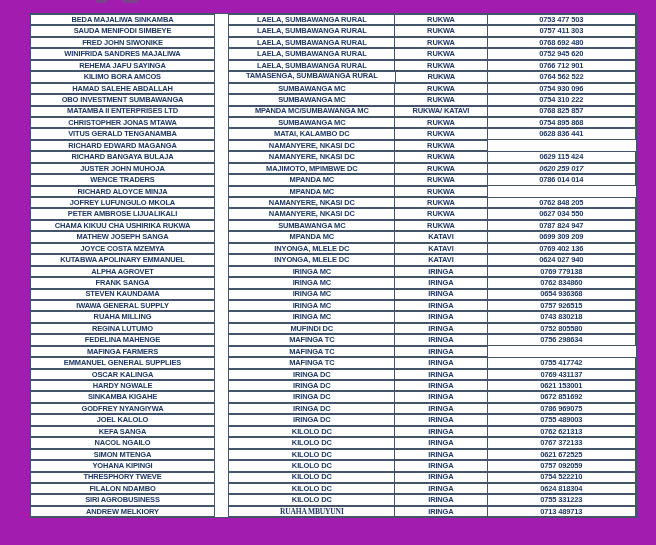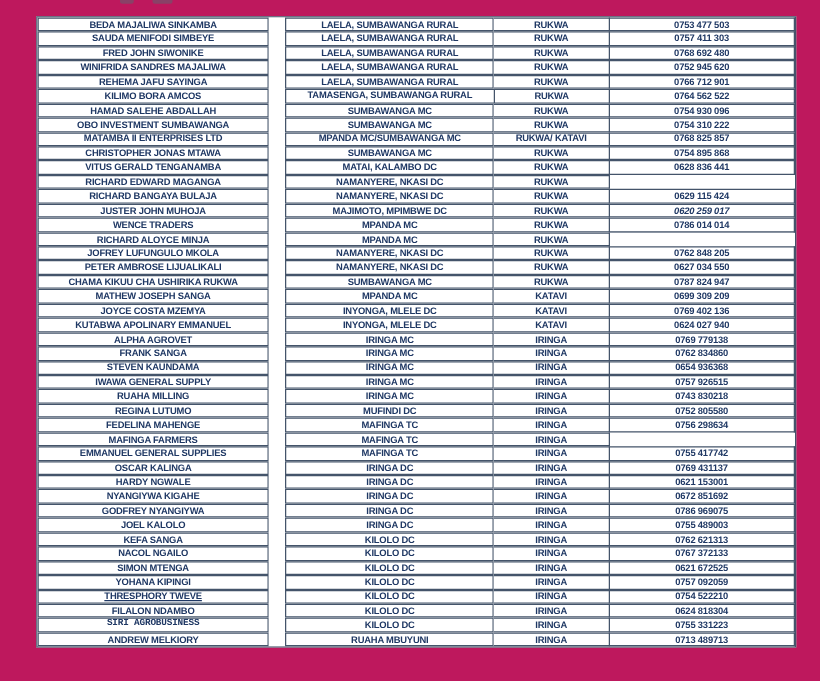--- a/index.html
+++ b/index.html
@@ -4,21 +4,21 @@
 <style>
   html, body {
     margin: 0;
     padding: 0;
     background: #ffffff;
   }
   #page {
     position: relative;
     width: 656px;
     height: 545px;
-    background: #be185d;
+    background: #a21caf;
     overflow: hidden;
     font-family: "Liberation Sans", sans-serif;
   }
   
   .top-artifact {
     position: absolute;
     top: 0;
     height: 3px;
     background: #5c6470;
     opacity: 0.55;
@@ -303,21 +303,21 @@
       <div class="cell phone" style="border-color: rgb(68, 84, 106); color: rgb(31, 56, 100);">0769 431137</div>
     </div>
       <div class="t-row">
       <div class="cell name" style="border-color: rgb(68, 84, 106); color: rgb(31, 56, 100);">HARDY NGWALE</div>
       <div class="col-gap"></div>
       <div class="cell loc" style="border-color: rgb(68, 84, 106); color: rgb(31, 56, 100);">IRINGA DC</div>
       <div class="cell region" style="border-color: rgb(68, 84, 106); color: rgb(31, 56, 100);">IRINGA</div>
       <div class="cell phone" style="border-color: rgb(68, 84, 106); color: rgb(31, 56, 100);">0621 153001</div>
     </div>
       <div class="t-row">
-      <div class="cell name" style="border-color: rgb(68, 84, 106); color: rgb(31, 56, 100);">NYANGIYWA KIGAHE</div>
+      <div class="cell name" style="border-color: rgb(68, 84, 106); color: rgb(31, 56, 100);">SINKAMBA KIGAHE</div>
       <div class="col-gap"></div>
       <div class="cell loc" style="border-color: rgb(68, 84, 106); color: rgb(31, 56, 100);">IRINGA DC</div>
       <div class="cell region" style="border-color: rgb(68, 84, 106); color: rgb(31, 56, 100);">IRINGA</div>
       <div class="cell phone" style="border-color: rgb(68, 84, 106); color: rgb(31, 56, 100);">0672 851692</div>
     </div>
       <div class="t-row">
       <div class="cell name" style="border-color: rgb(68, 84, 106); color: rgb(31, 56, 100);">GODFREY NYANGIYWA</div>
       <div class="col-gap"></div>
       <div class="cell loc" style="border-color: rgb(68, 84, 106); color: rgb(31, 56, 100);">IRINGA DC</div>
       <div class="cell region" style="border-color: rgb(68, 84, 106); color: rgb(31, 56, 100);">IRINGA</div>
@@ -352,42 +352,42 @@
       <div class="cell phone" style="border-color: rgb(68, 84, 106); color: rgb(31, 56, 100);">0621 672525</div>
     </div>
       <div class="t-row">
       <div class="cell name" style="border-color: rgb(68, 84, 106); color: rgb(31, 56, 100);">YOHANA KIPINGI</div>
       <div class="col-gap"></div>
       <div class="cell loc" style="border-color: rgb(68, 84, 106); color: rgb(31, 56, 100);">KILOLO DC</div>
       <div class="cell region" style="border-color: rgb(68, 84, 106); color: rgb(31, 56, 100);">IRINGA</div>
       <div class="cell phone" style="border-color: rgb(68, 84, 106); color: rgb(31, 56, 100);">0757 092059</div>
     </div>
       <div class="t-row">
-      <div class="cell name" style="border-color: rgb(68, 84, 106); color: rgb(31, 56, 100); text-decoration: underline;">THRESPHORY TWEVE</div>
+      <div class="cell name" style="border-color: rgb(68, 84, 106); color: rgb(31, 56, 100);">THRESPHORY TWEVE</div>
       <div class="col-gap"></div>
       <div class="cell loc" style="border-color: rgb(68, 84, 106); color: rgb(31, 56, 100);">KILOLO DC</div>
       <div class="cell region" style="border-color: rgb(68, 84, 106); color: rgb(31, 56, 100);">IRINGA</div>
       <div class="cell phone" style="border-color: rgb(68, 84, 106); color: rgb(31, 56, 100);">0754 522210</div>
     </div>
       <div class="t-row">
       <div class="cell name" style="border-color: rgb(68, 84, 106); color: rgb(31, 56, 100);">FILALON NDAMBO</div>
       <div class="col-gap"></div>
       <div class="cell loc" style="border-color: rgb(68, 84, 106); color: rgb(31, 56, 100);">KILOLO DC</div>
       <div class="cell region" style="border-color: rgb(68, 84, 106); color: rgb(31, 56, 100);">IRINGA</div>
       <div class="cell phone" style="border-color: rgb(68, 84, 106); color: rgb(31, 56, 100);">0624 818304</div>
     </div>
       <div class="t-row">
-      <div class="cell name" style="border-color: rgb(68, 84, 106); color: rgb(31, 56, 100); font-family: Liberation Mono, monospace;">SIRI AGROBUSINESS</div>
+      <div class="cell name" style="border-color: rgb(68, 84, 106); color: rgb(31, 56, 100);">SIRI AGROBUSINESS</div>
       <div class="col-gap"></div>
       <div class="cell loc" style="border-color: rgb(68, 84, 106); color: rgb(31, 56, 100);">KILOLO DC</div>
       <div class="cell region" style="border-color: rgb(68, 84, 106); color: rgb(31, 56, 100);">IRINGA</div>
       <div class="cell phone" style="border-color: rgb(68, 84, 106); color: rgb(31, 56, 100); text-align: right;">0755 331223</div>
     </div>
       <div class="t-row">
       <div class="cell name" style="border-color: rgb(68, 84, 106); color: rgb(31, 56, 100);">ANDREW MELKIORY</div>
       <div class="col-gap"></div>
-      <div class="cell loc" style="border-color: rgb(68, 84, 106); color: rgb(31, 56, 100);">RUAHA MBUYUNI</div>
+      <div class="cell loc" style="border-color: rgb(68, 84, 106); color: rgb(31, 56, 100); font-family: Liberation Serif, serif;">RUAHA MBUYUNI</div>
       <div class="cell region" style="border-color: rgb(68, 84, 106); color: rgb(31, 56, 100);">IRINGA</div>
       <div class="cell phone" style="border-color: rgb(68, 84, 106); color: rgb(31, 56, 100);">0713 489713</div>
     </div>
     </div>
 
 </div>
 
 </body></html>

